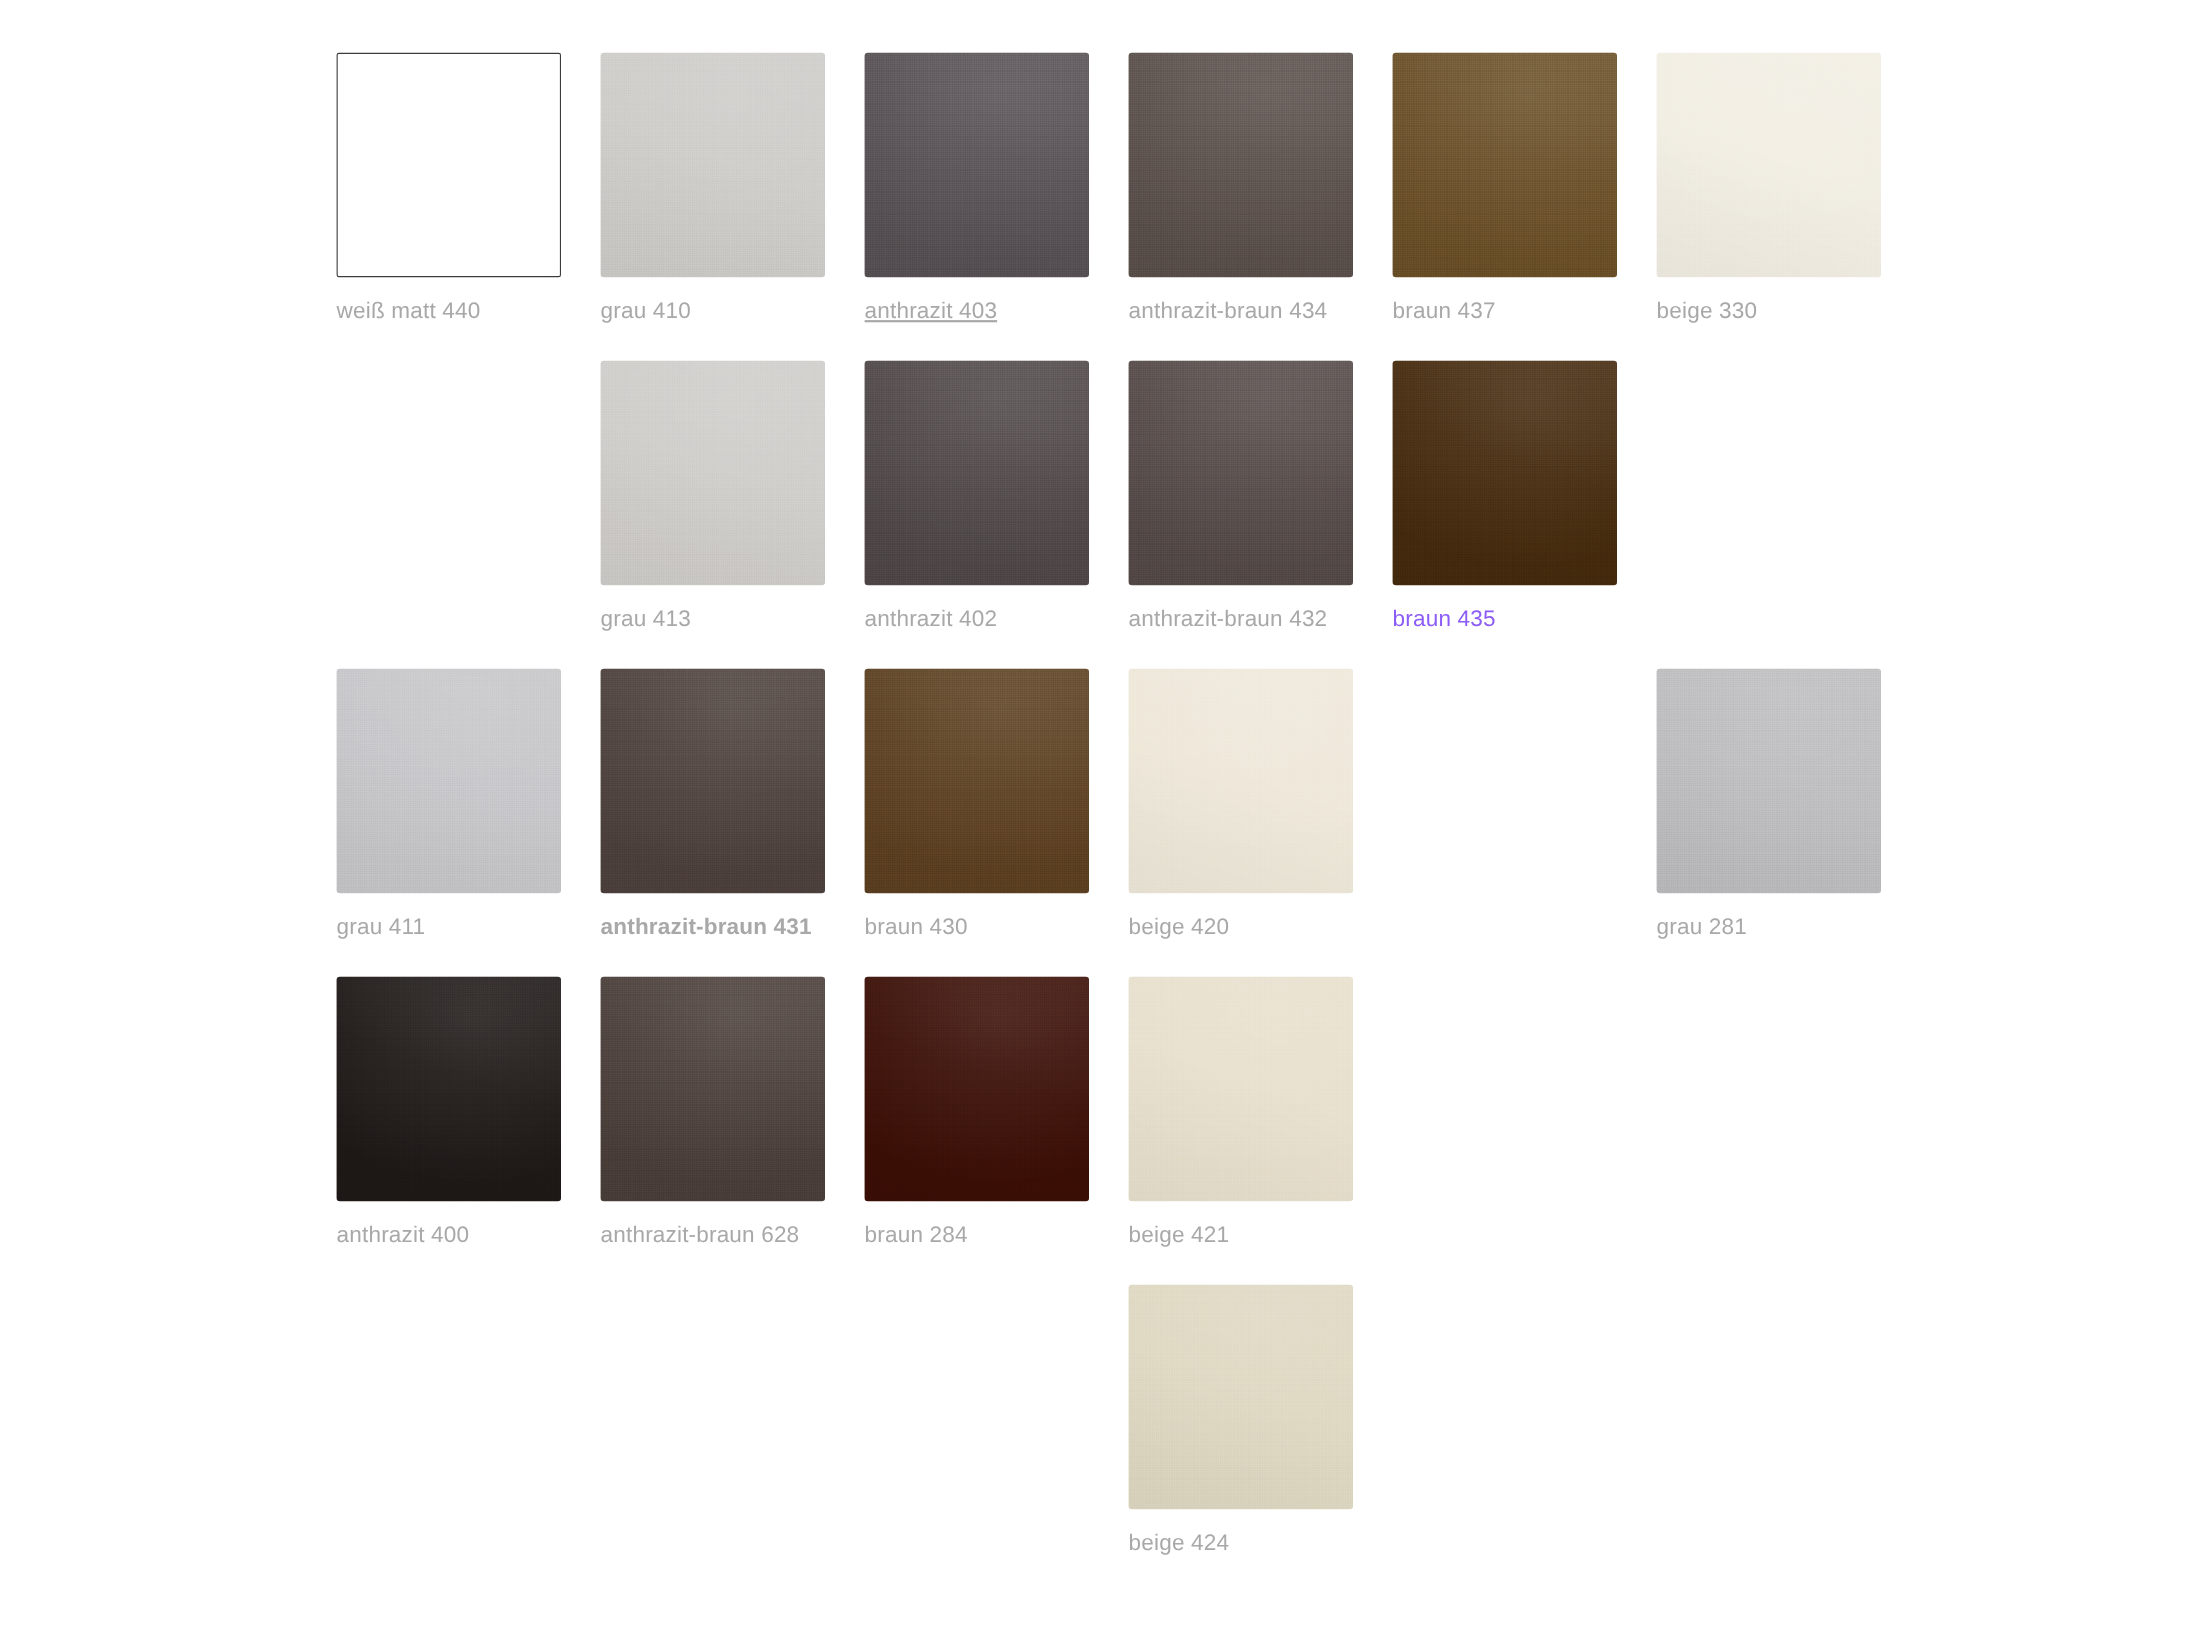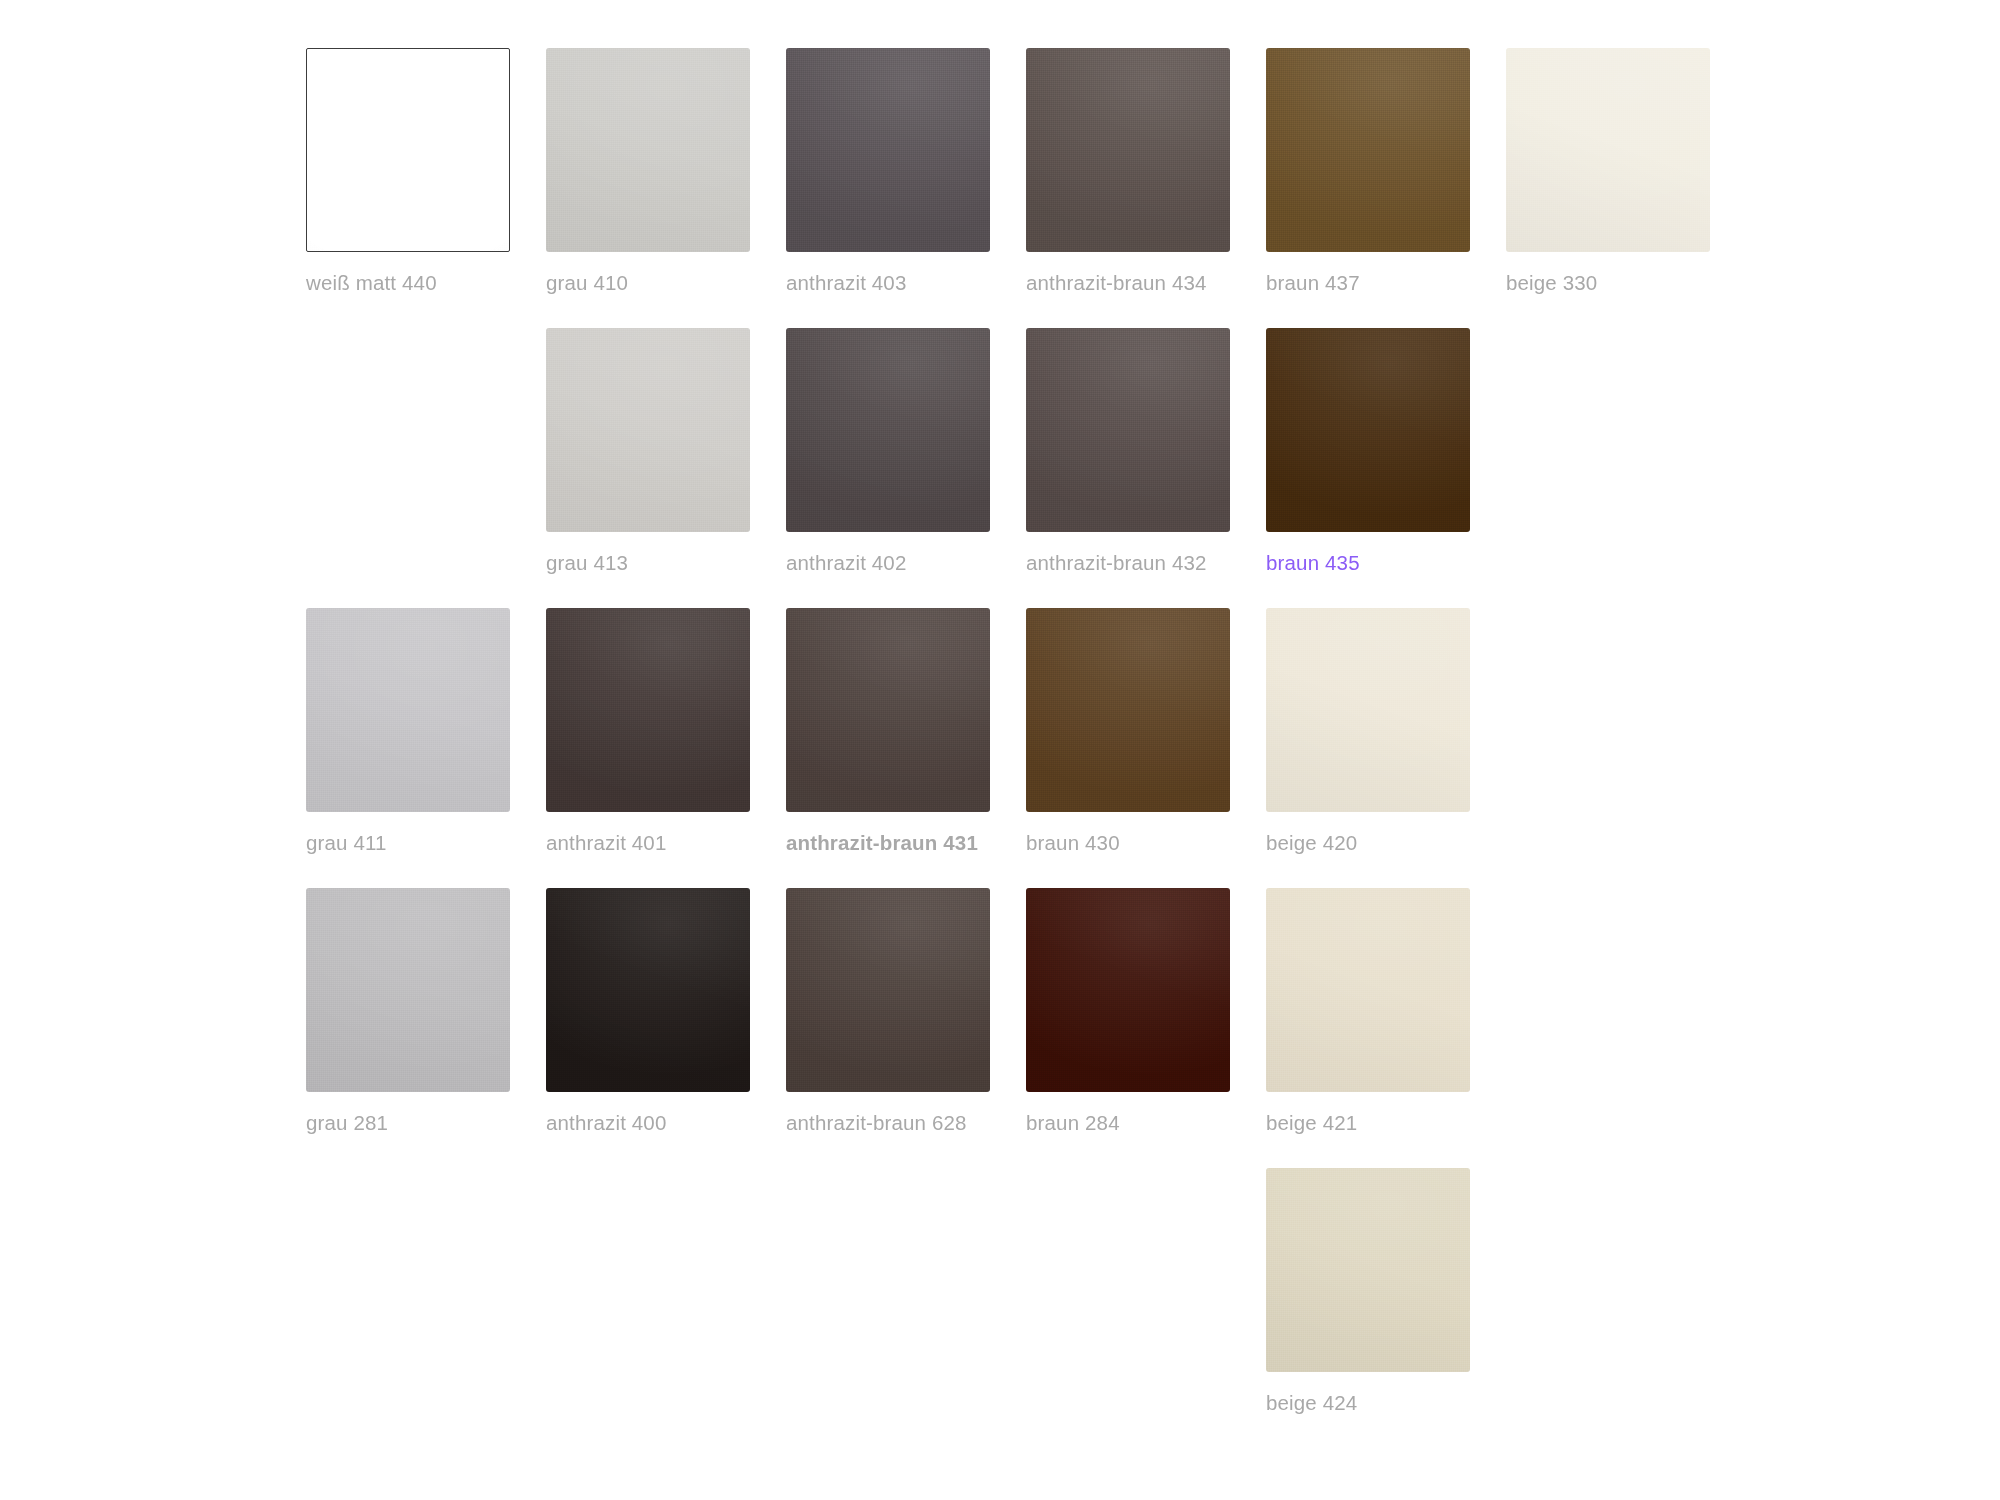--- a/index.html
+++ b/index.html
@@ -109,21 +109,21 @@
       <div class="swatch-cell">
         <div class="swatch-chip has-outline" style="background-color: rgb(255, 255, 255);"></div>
         <div class="swatch-label" style="color: rgb(168, 168, 168);">weiß matt 440</div>
       </div>
       <div class="swatch-cell">
         <div class="swatch-chip" style="background-color: rgb(205, 204, 200);"></div>
         <div class="swatch-label" style="color: rgb(168, 168, 168);">grau 410</div>
       </div>
       <div class="swatch-cell">
         <div class="swatch-chip" style="background-color: rgb(87, 80, 84);"></div>
-        <div class="swatch-label" style="color: rgb(168, 168, 168);">anthrazit 403</div>
+        <div class="swatch-label" style="color: rgb(168, 168, 168); text-decoration: underline;">anthrazit 403</div>
       </div>
       <div class="swatch-cell">
         <div class="swatch-chip" style="background-color: rgb(90, 79, 75);"></div>
         <div class="swatch-label" style="color: rgb(168, 168, 168);">anthrazit-braun 434</div>
       </div>
       <div class="swatch-cell">
         <div class="swatch-chip" style="background-color: rgb(107, 80, 40);"></div>
         <div class="swatch-label" style="color: rgb(168, 168, 168);">braun 437</div>
       </div>
       <div class="swatch-cell">
@@ -146,24 +146,20 @@
       <div class="swatch-cell">
         <div class="swatch-chip" style="background-color: rgb(69, 42, 13);"></div>
         <div class="swatch-label" style="color: #8b5cf6;">braun 435</div>
       </div>
       <div class="swatch-cell is-empty"></div>
       <div class="swatch-cell">
         <div class="swatch-chip" style="background-color: rgb(198, 197, 200);"></div>
         <div class="swatch-label" style="color: rgb(168, 168, 168);">grau 411</div>
       </div>
       <div class="swatch-cell">
-        <div class="swatch-chip" style="background-color: rgb(65, 54, 52);"></div>
-        <div class="swatch-label" style="color: rgb(168, 168, 168);">anthrazit 401</div>
-      </div>
-      <div class="swatch-cell">
         <div class="swatch-chip" style="background-color: rgb(76, 64, 60);"></div>
         <div class="swatch-label" style="color: rgb(168, 168, 168); font-weight: bold;">anthrazit-braun 431</div>
       </div>
       <div class="swatch-cell">
         <div class="swatch-chip" style="background-color: rgb(91, 63, 32);"></div>
         <div class="swatch-label" style="color: rgb(168, 168, 168);">braun 430</div>
       </div>
       <div class="swatch-cell">
         <div class="swatch-chip" style="background-color: rgb(238, 232, 217);"></div>
         <div class="swatch-label" style="color: rgb(168, 168, 168);">beige 420</div>

